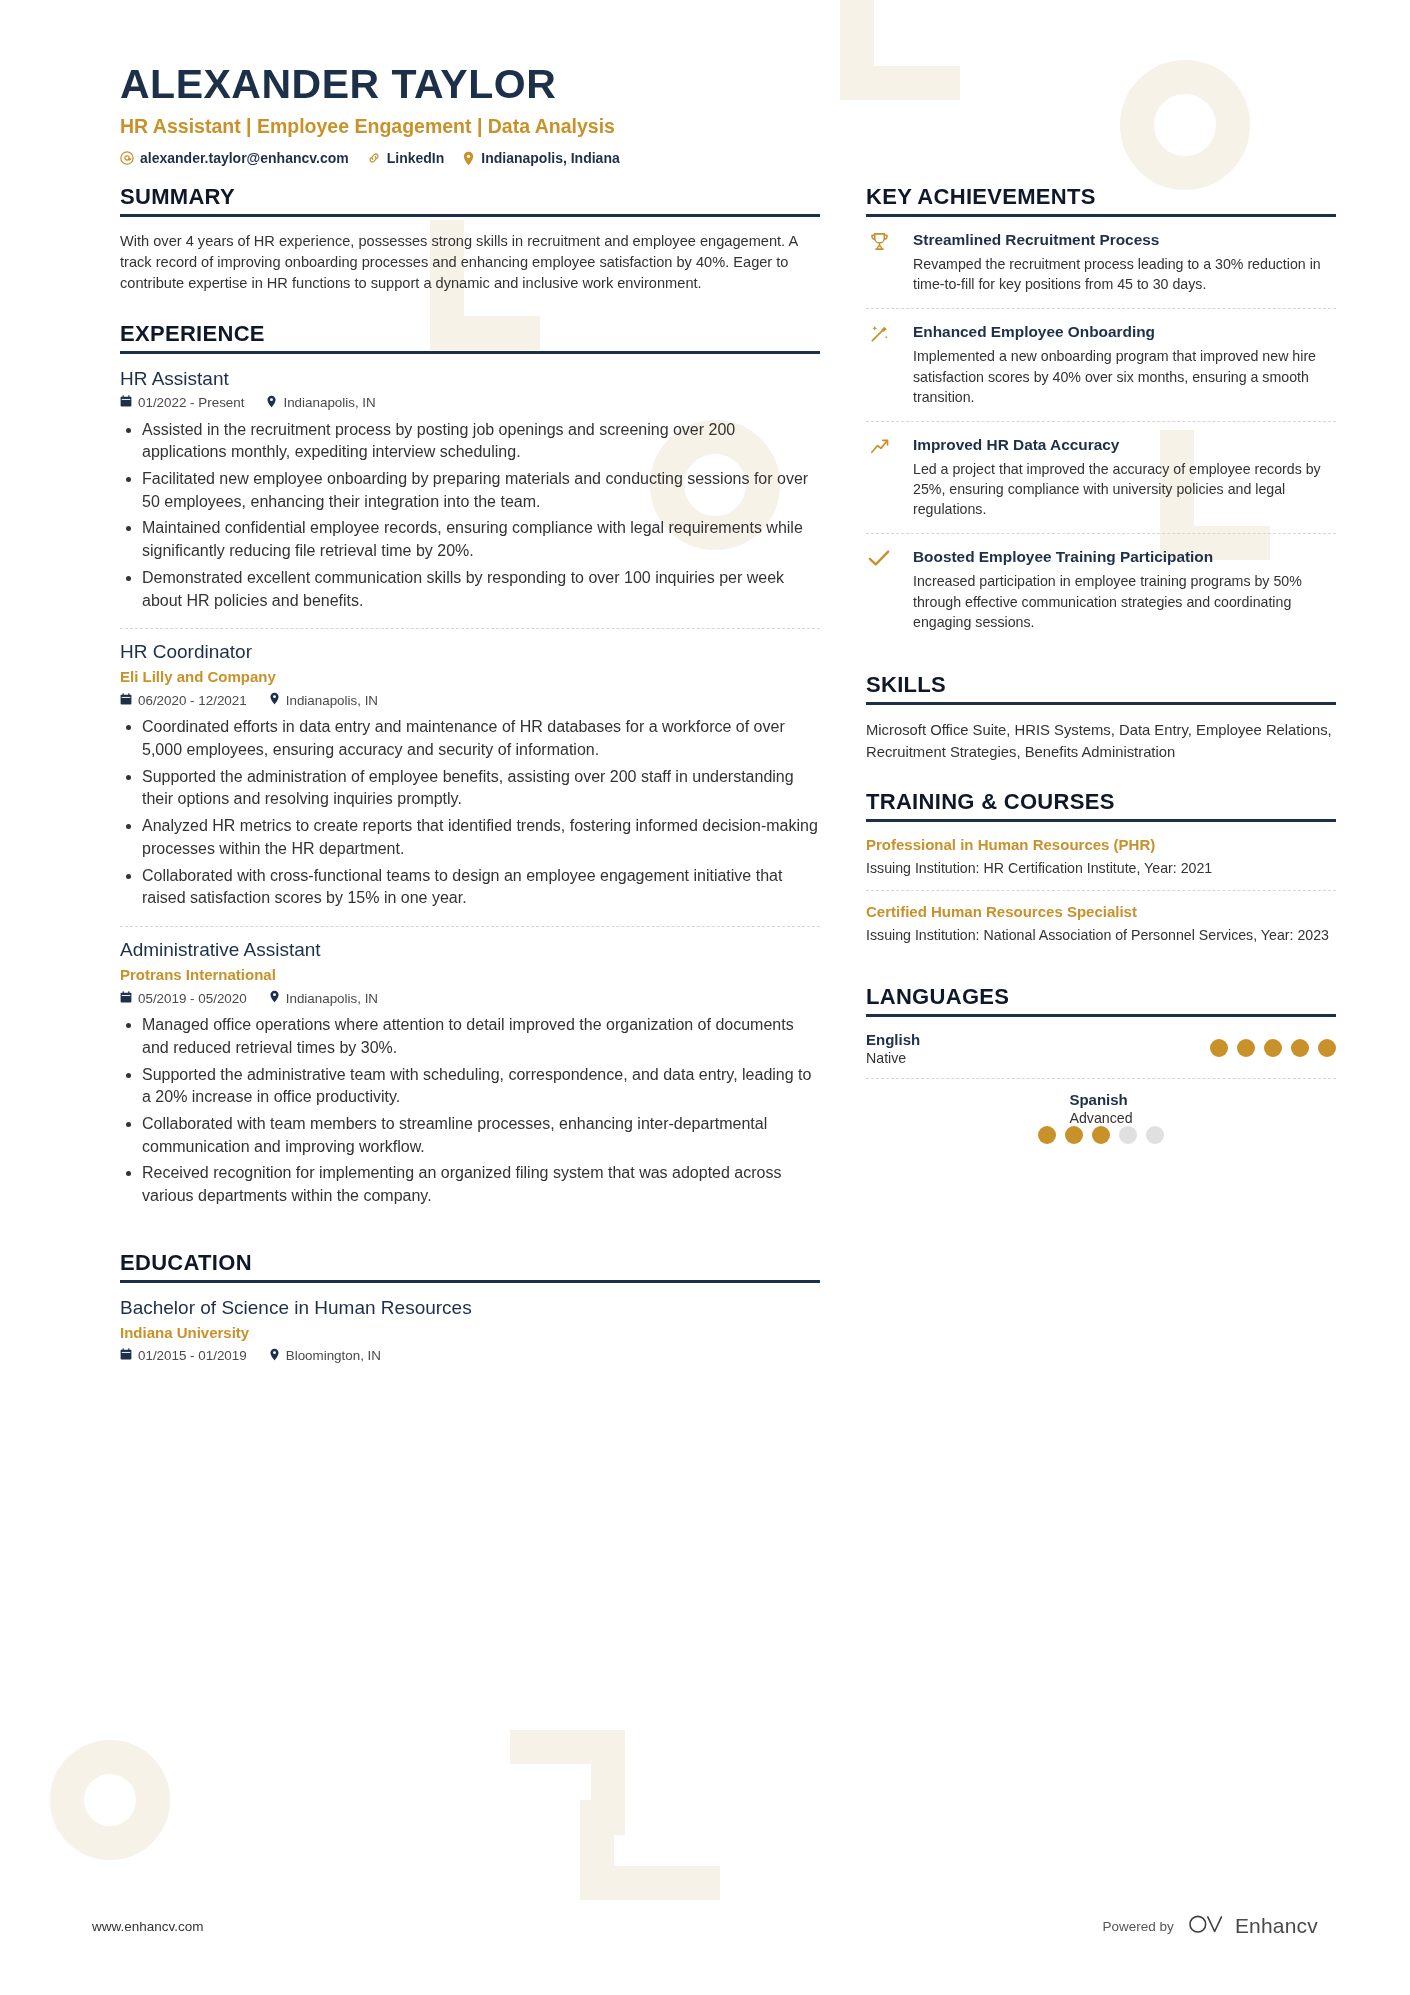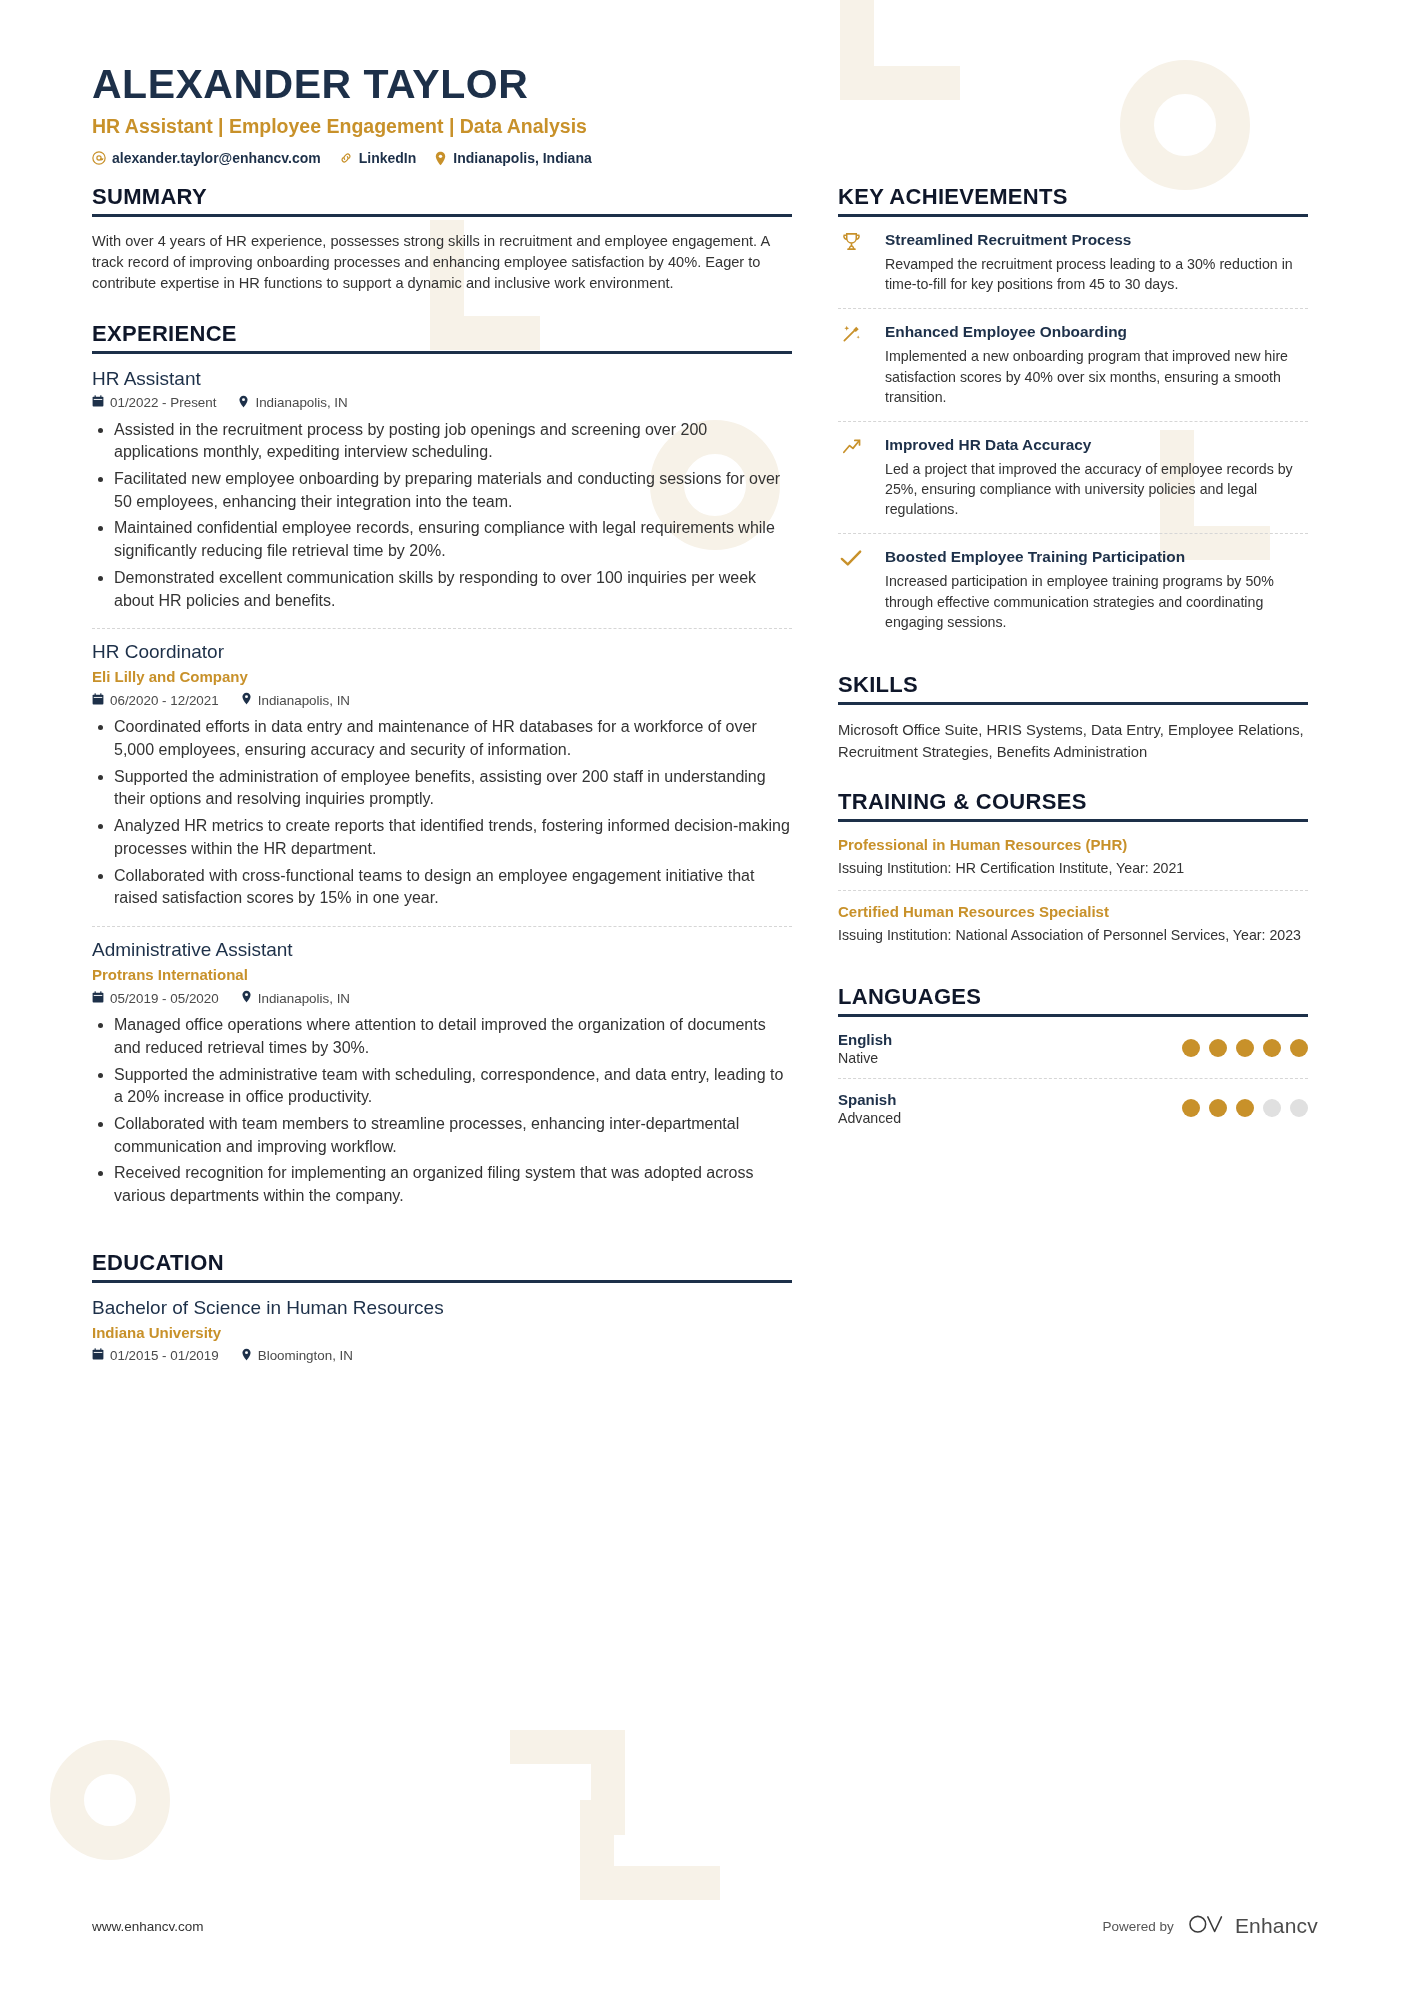--- a/index.html
+++ b/index.html
@@ -33,21 +33,21 @@
     border-right: 34px solid #f7f2e8;
     border-top: 34px solid #f7f2e8;
   }
 
   
   .page {
     position: relative;
     z-index: 2;
     width: 1410px;
     height: 1401px;
-    padding: 62px 92px 0 92px;
+    padding: 62px 92px 0 120px;
     border-radius: 8px;
   }
 
   .header { margin-bottom: 12px; }
   .name {
     font-size: 41px;
     font-weight: bold;
     letter-spacing: 0.5px;
     color: #1d3049;
     margin: 0 0 8px 0;
@@ -137,21 +137,21 @@
 
   .skills-text { font-size: 14.8px; line-height: 1.5; color: #333; }
 
   .course { padding-bottom: 12px; margin-bottom: 12px; border-bottom: 1px dashed #d6d6d6; }
   .course:last-child { border-bottom: none; }
   .course-title { font-size: 15px; font-weight: bold; color: #c8912a; margin-bottom: 5px; }
   .course-desc { font-size: 14.2px; line-height: 1.42; color: #333; }
 
   .lang { display: flex; align-items: center; justify-content: space-between;
           padding-bottom: 12px; margin-bottom: 12px; border-bottom: 1px dashed #d6d6d6; }
-  .lang:last-child { border-bottom: none; }
+  .lang:last-child { border-bottom: none; flex-direction: column; }
   .lang-name { font-size: 15px; font-weight: bold; color: #1d3049; }
   .lang-level { font-size: 14.2px; color: #333; margin-top: 2px; }
   .dots { display: flex; gap: 9px; }
   .dot { width: 18px; height: 18px; border-radius: 50%; background: #e0e0e0; }
   .dot.on { background: #c8912a; }
 
   .footer {
     position: absolute;
     left: 92px;
     right: 92px;

